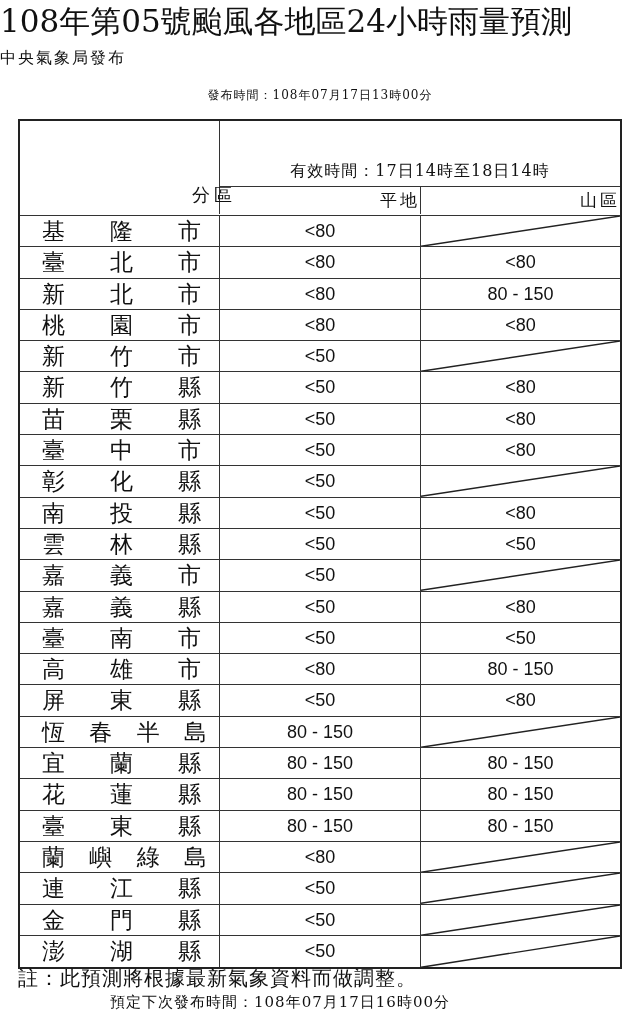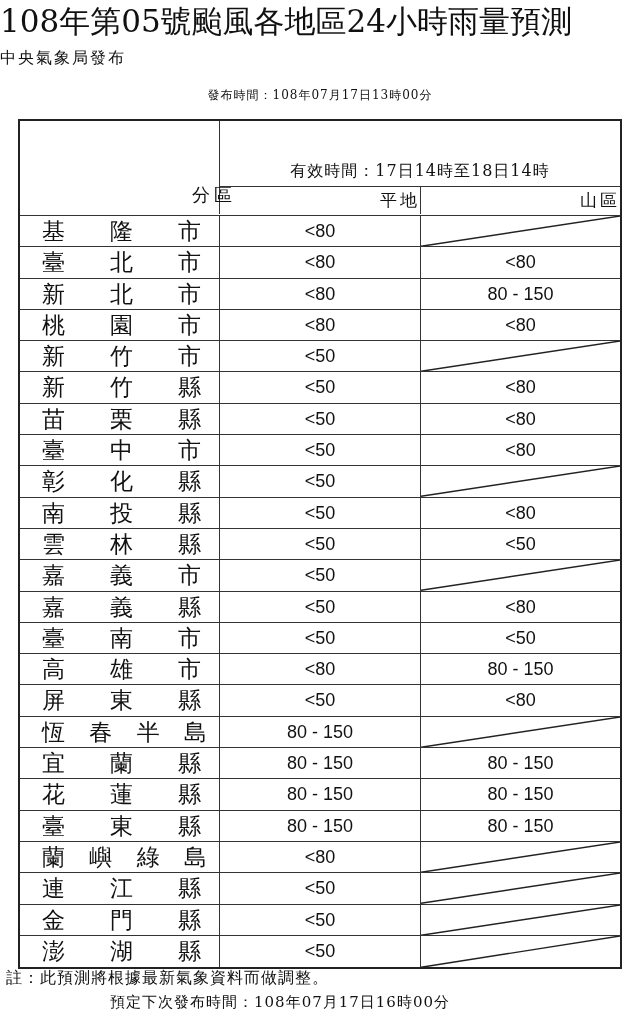--- a/index.html
+++ b/index.html
@@ -66,21 +66,21 @@
     width: 201px; border-right: 1.5px solid #333; box-sizing: border-box;
     text-align: center; font-family: "Liberation Sans Narrow", "Liberation Sans", sans-serif;
     font-size: 18px; line-height: 30px;
   }
   .cell-mtn {
     width: 199px; position: relative; text-align: center;
     font-family: "Liberation Sans", sans-serif; font-size: 18px; line-height: 30px;
   }
   .cell-mtn svg { position: absolute; left: 0; top: 0; width: 100%; height: 100%; }
   .note {
-    position: absolute; left: 6px; top: 967px; font-size: 16px; line-height: 22px;
+    position: absolute; left: 18px; top: 967px; font-size: 20px; line-height: 22px;
     letter-spacing: 1px; white-space: nowrap; text-align: center;
   }
   .next {
     position: absolute; left: 110px; top: 990px; font-size: 15px; line-height: 24px;
     letter-spacing: 1px; white-space: nowrap;
   }
 </style>
 </head>
 <body>
 

